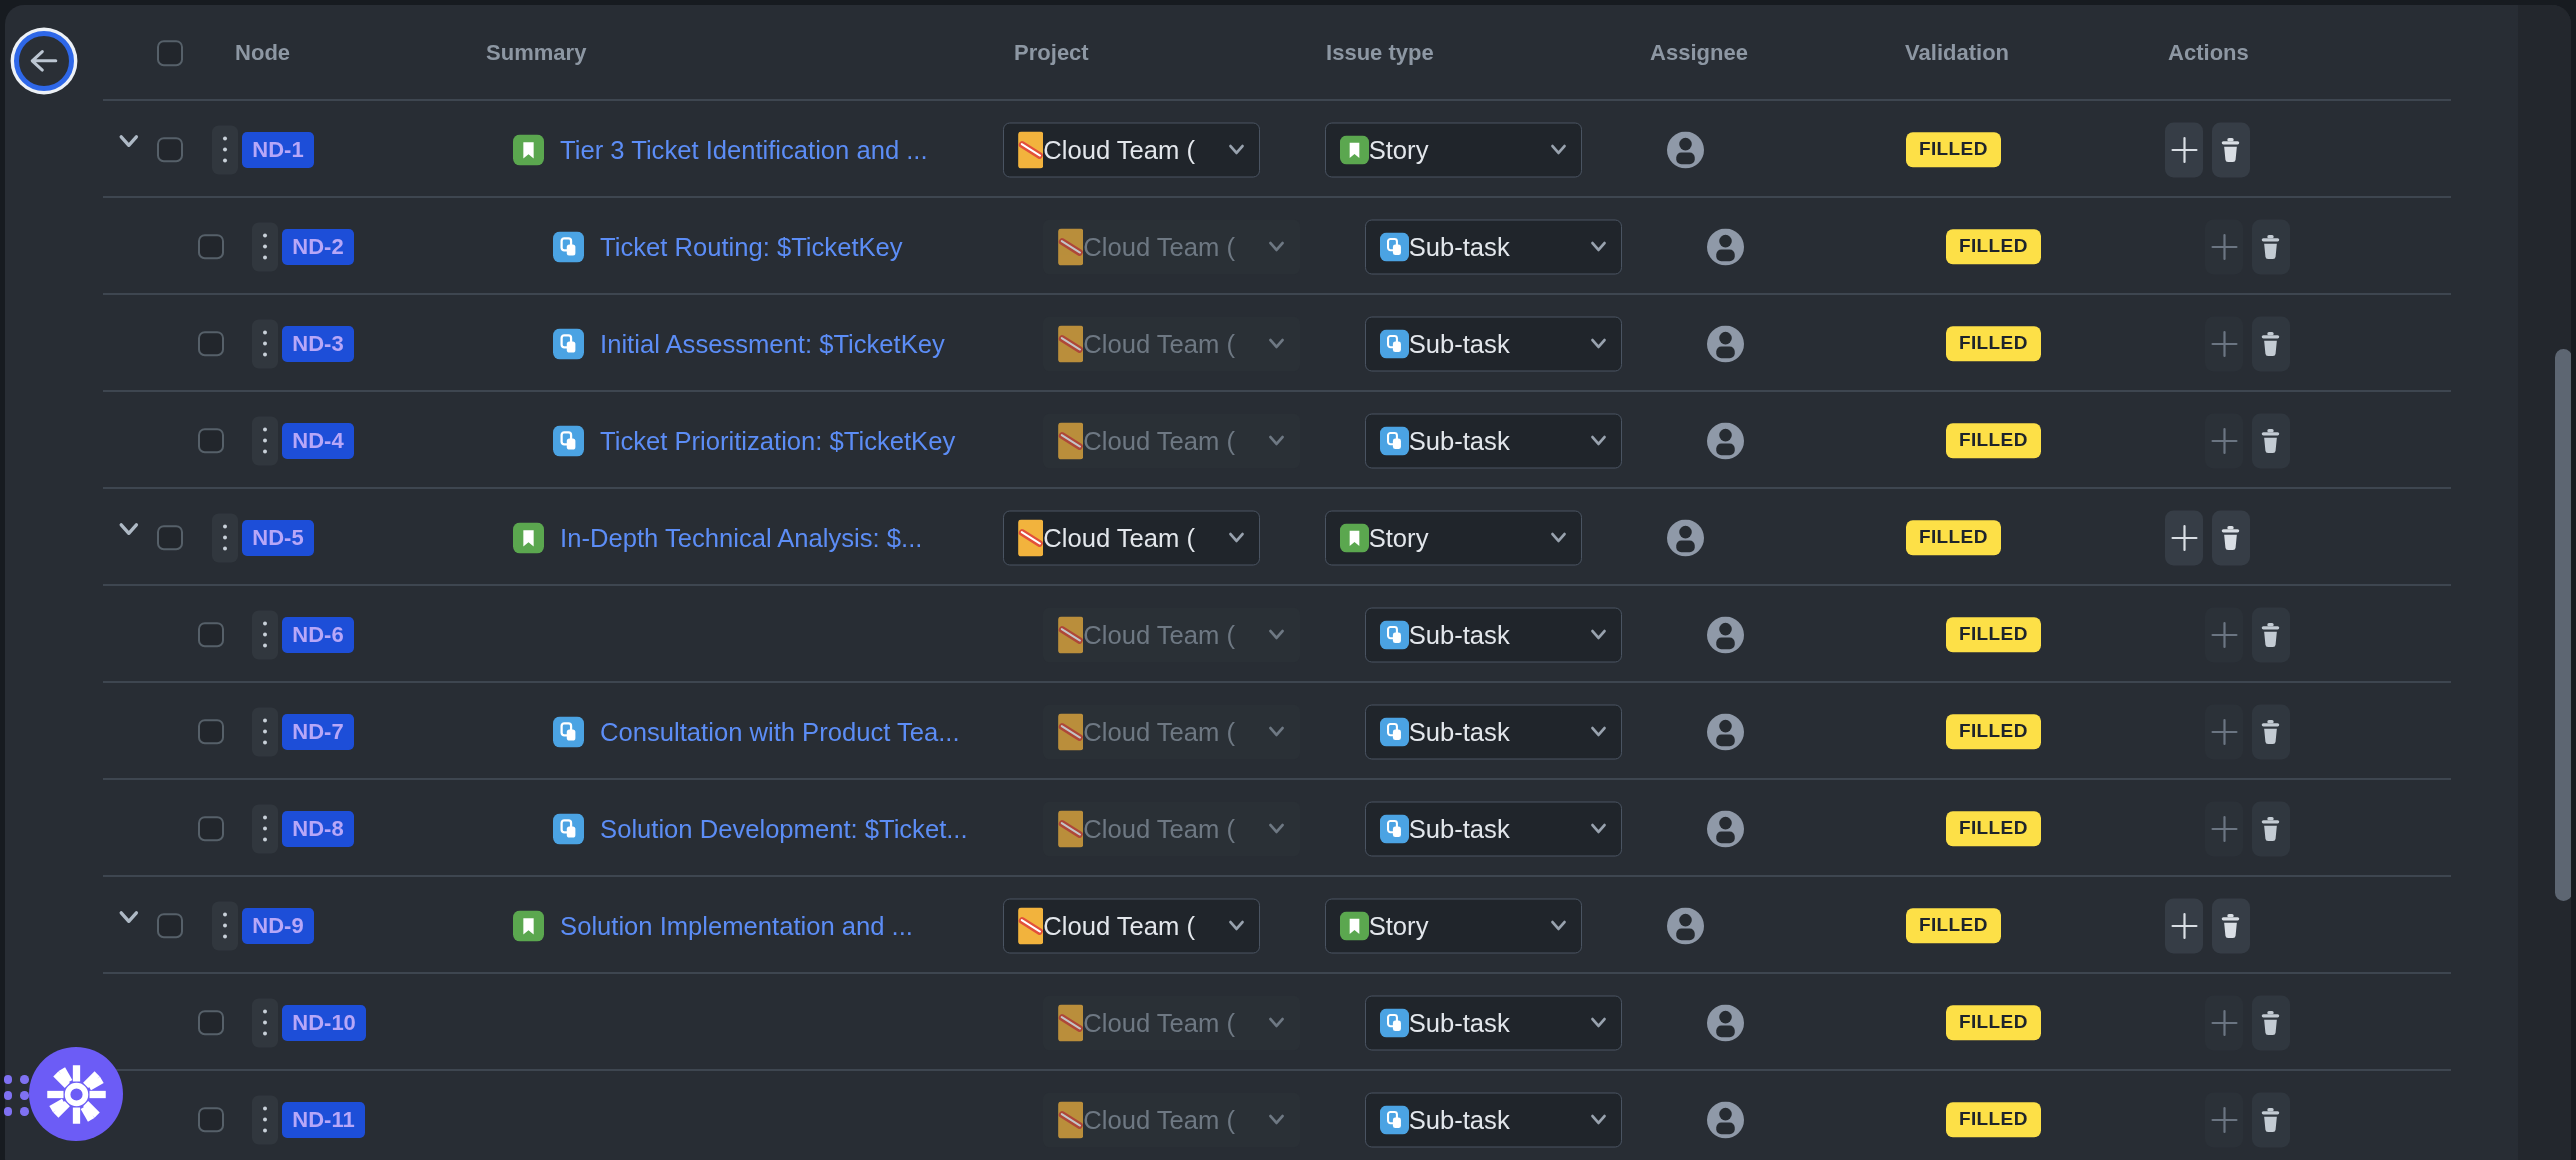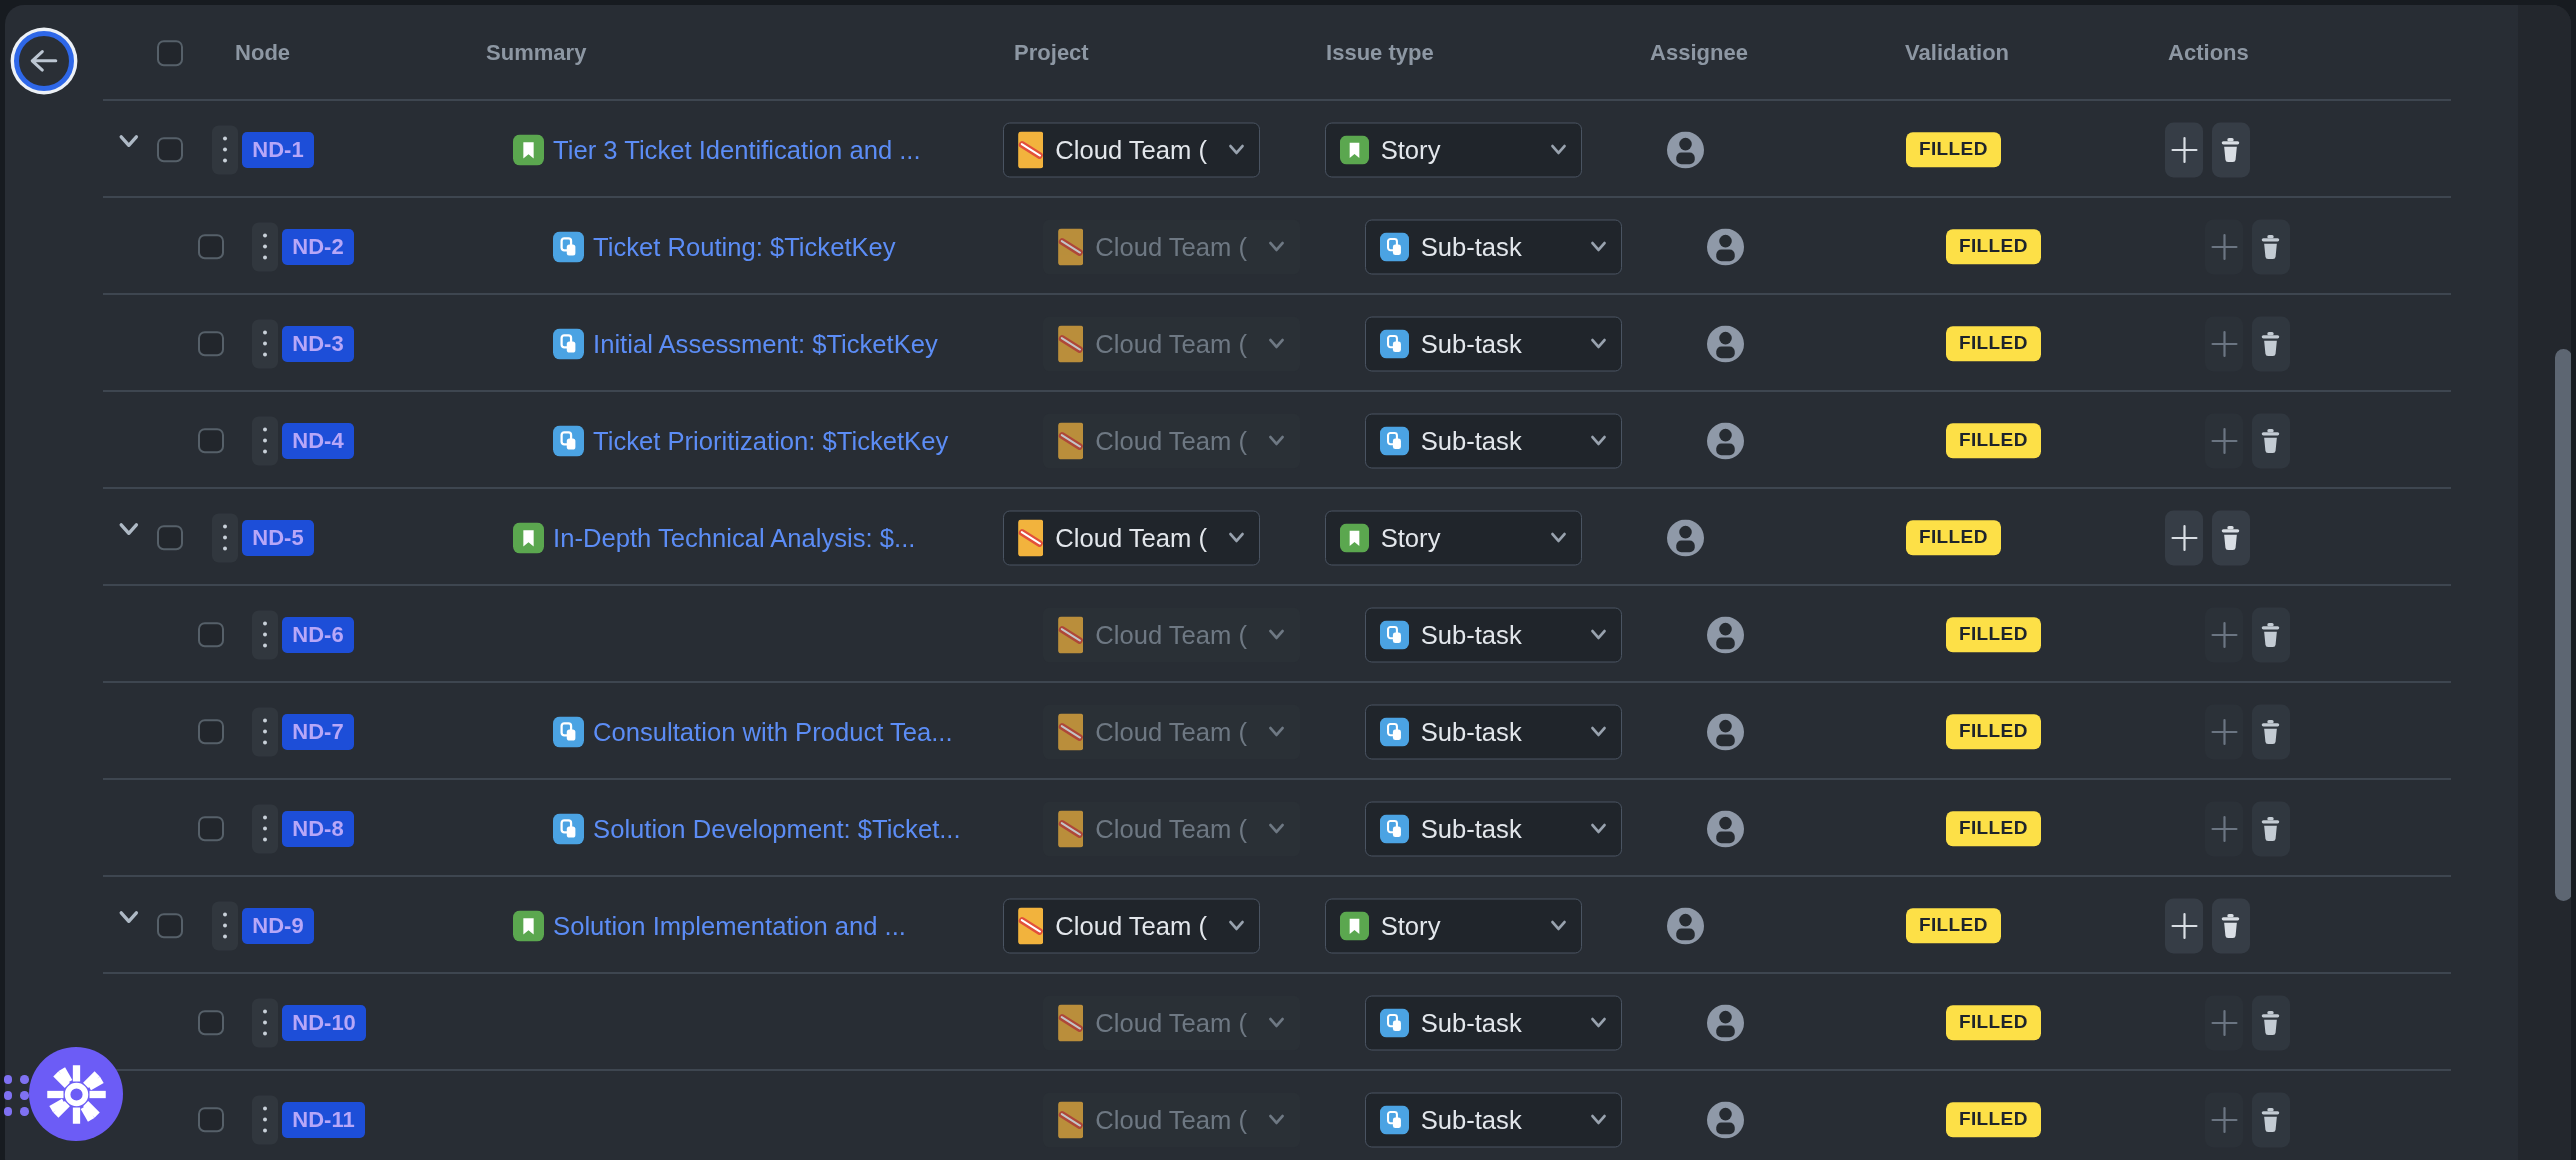--- a/index.html
+++ b/index.html
@@ -59,28 +59,28 @@
     width:25.6px;height:49px;background:#31373e;border-radius:6.8px;
     display:flex;flex-direction:column;align-items:center;justify-content:center;gap:6.8px;
   }
   .c-handle i{width:4.3px;height:4.3px;border-radius:50%;background:#c9d1d9;}
 
   .c-node{
     background:#1d4ed8;color:#b7a7f8;font-weight:700;font-size:22px;
     padding:5.1px 10.2px;border-radius:5.1px;white-space:nowrap;
   }
 
-  .c-summary{display:flex;align-items:center;gap:9px;white-space:nowrap;}
+  .c-summary{display:flex;align-items:center;gap:16px;white-space:nowrap;}
   .type-icon{width:31px;height:31px;display:inline-flex;}
   .summary-link{color:#5c8df6;font-size:25.6px;font-weight:500;text-decoration:none;}
 
   .dd{
     width:257px;height:55px;box-sizing:border-box;border-radius:6.8px;
     border:1.7px solid #4a5462;background:#20252b;color:#e3e7ec;
-    display:flex;align-items:center;gap:12px;padding:0 13.6px;font-size:25.6px;cursor:pointer;
+    display:flex;align-items:center;gap:0;padding:0 13.6px;font-size:25.6px;cursor:pointer;
   }
   .dd .dd-label{flex:1;white-space:nowrap;overflow:hidden;}
   .dd .dd-chev{display:inline-flex;color:#98a2ae;}
   .dd .type-icon{width:29px;height:29px;flex:none;}
   .proj-icon{display:inline-flex;flex:none;}
   .row.child .c-project{border-color:transparent;background:#2a3036;color:#6e7883;}
   .row.child .c-project .proj-icon{opacity:.72;}
   .row.child .c-project .dd-chev{color:#6e7883;}
 
   .avatar{display:inline-flex;}

